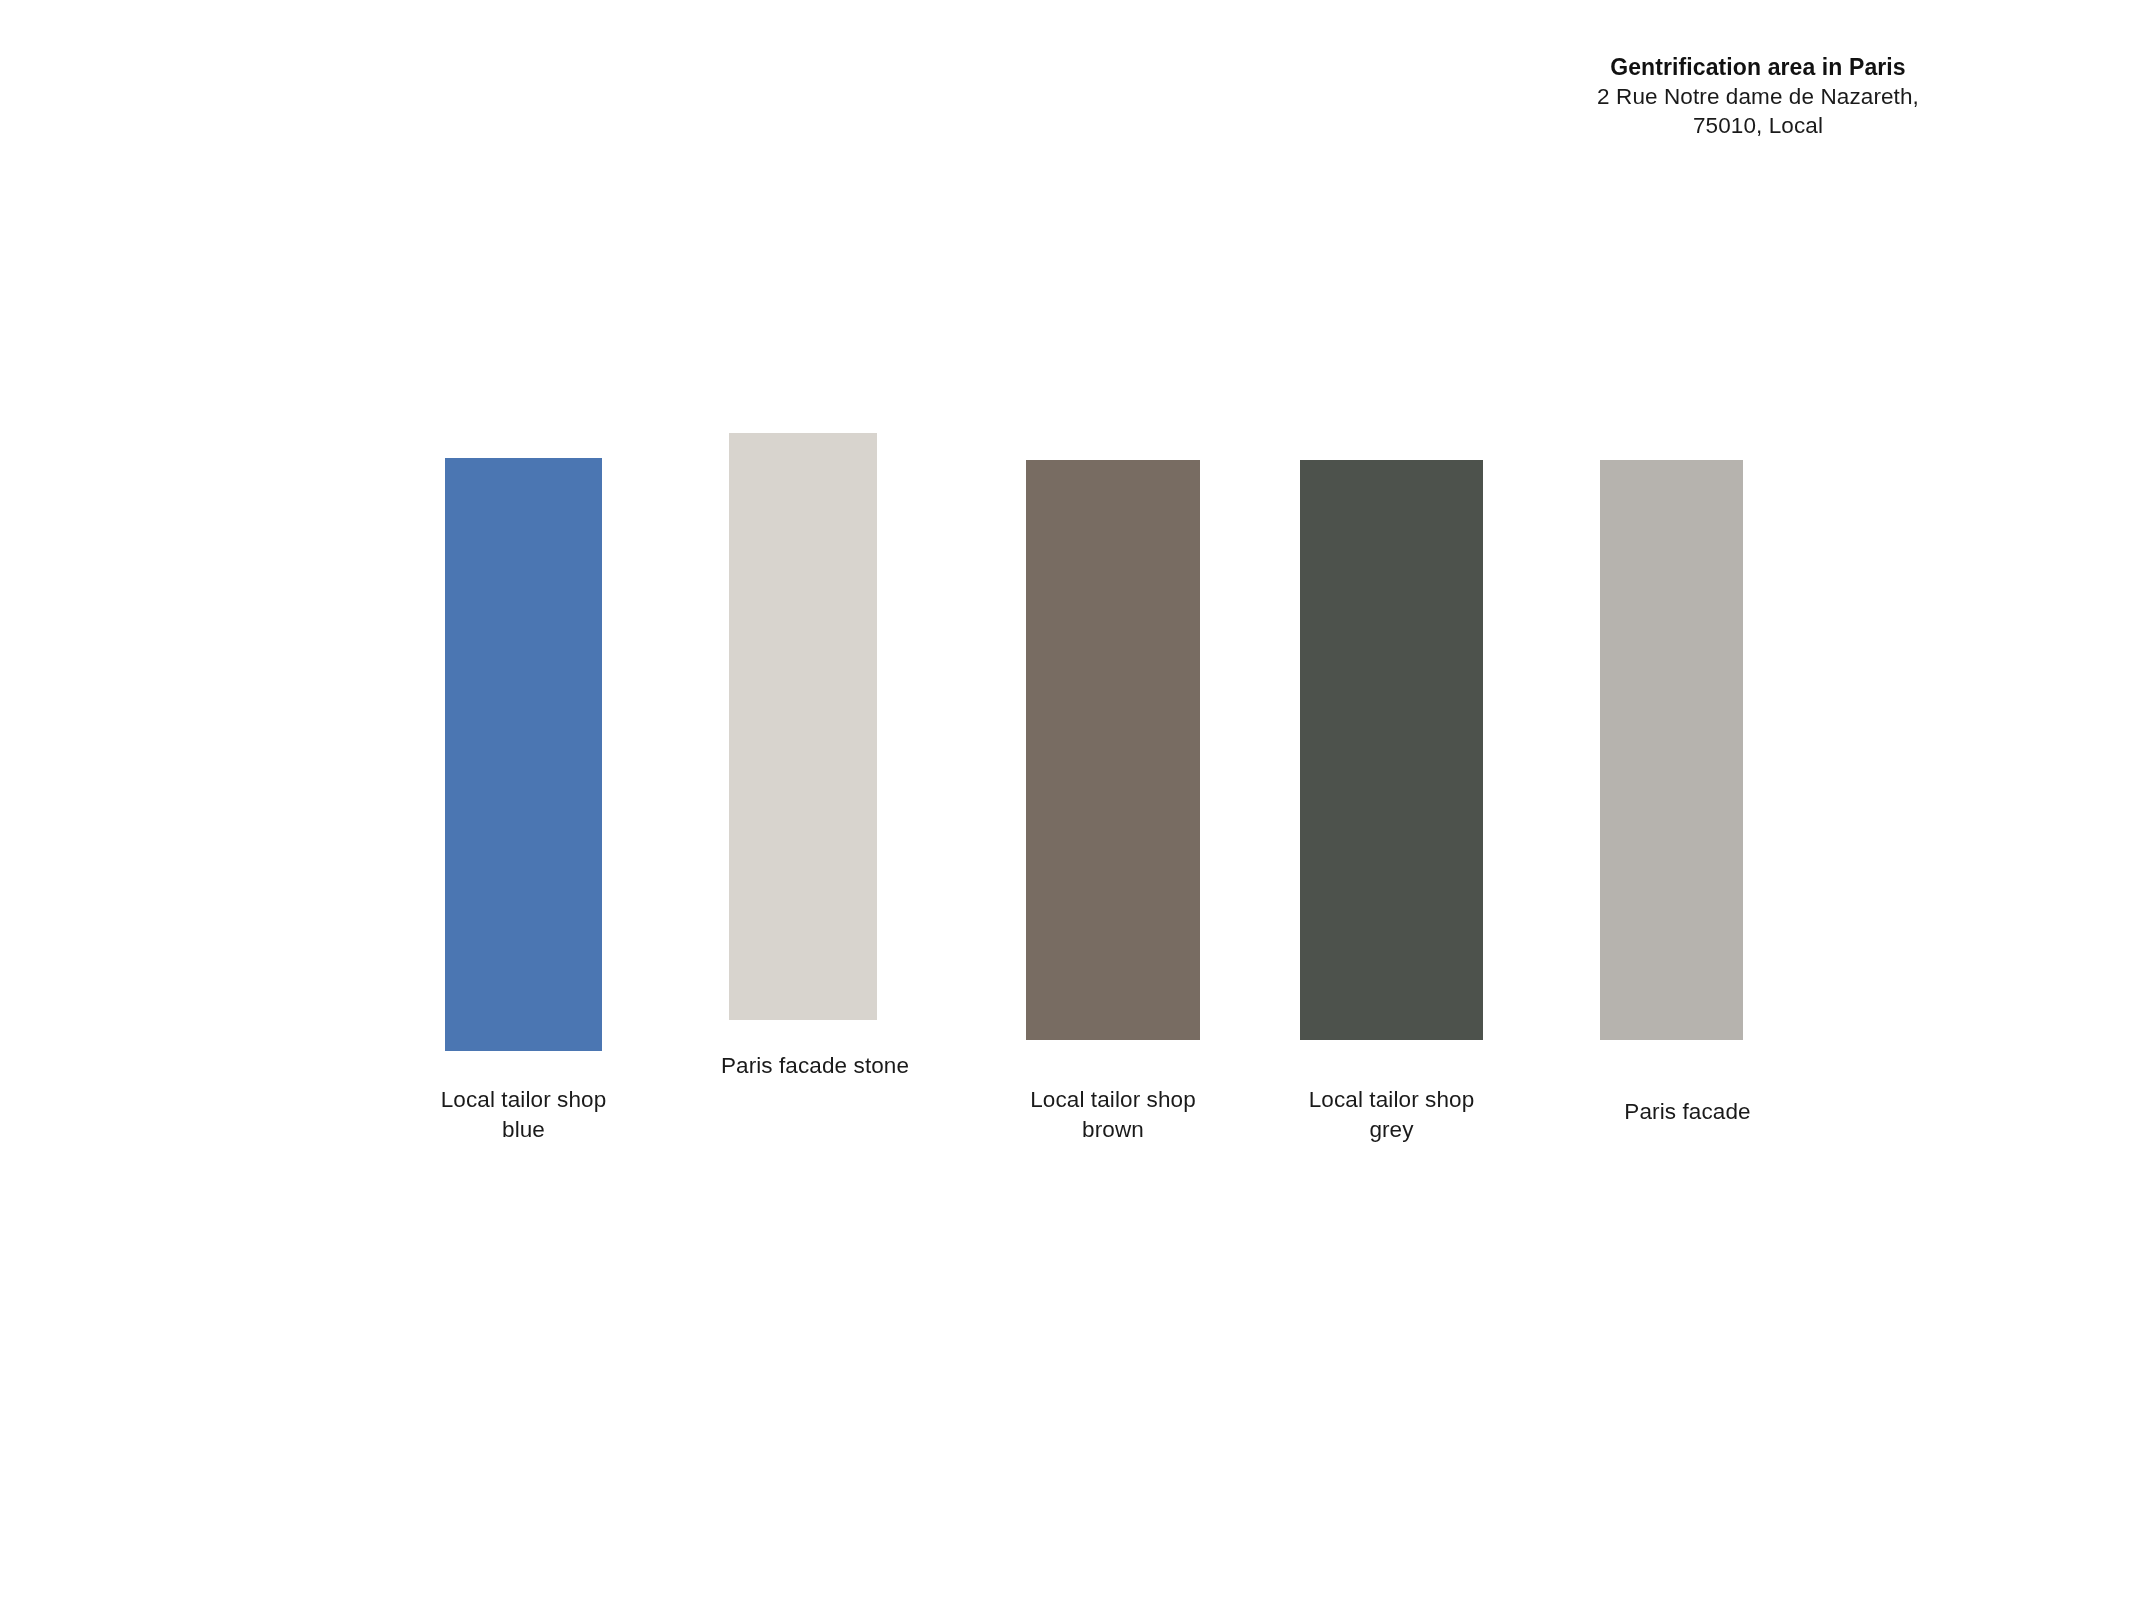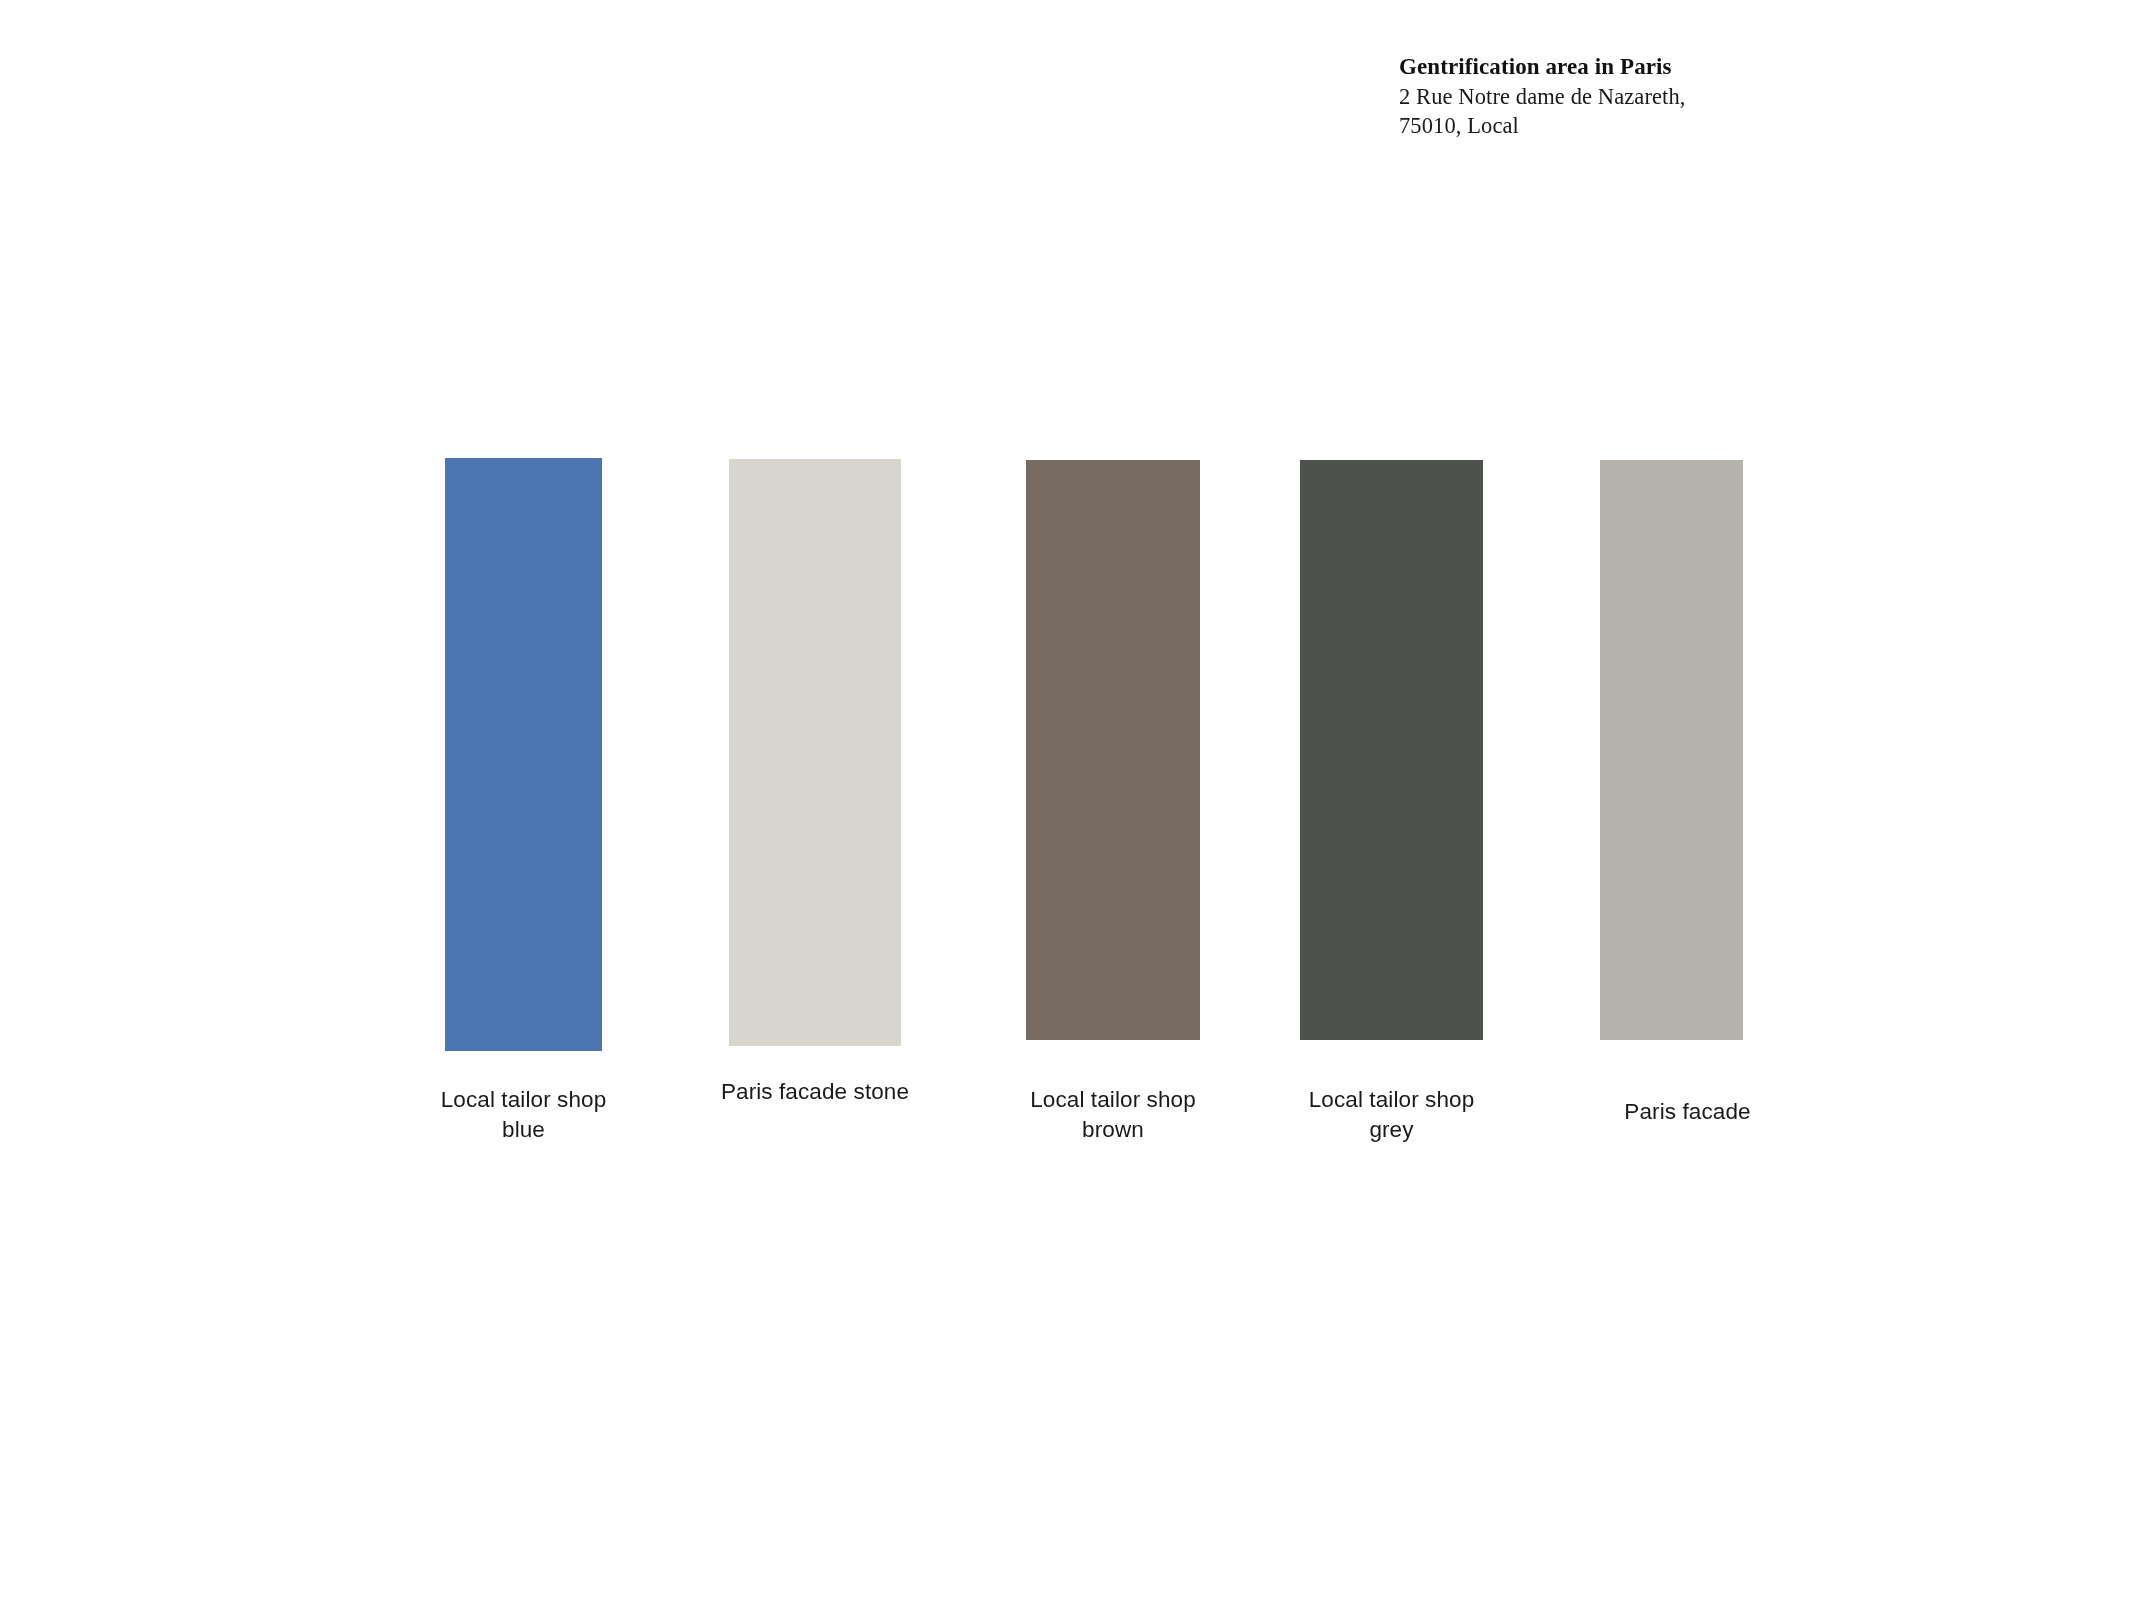--- a/index.html
+++ b/index.html
@@ -14,24 +14,23 @@
     overflow: hidden;
     font-family: "Liberation Sans", sans-serif;
     color: #1a1a1a;
     -webkit-font-smoothing: antialiased;
   }
 
   
   .header {
     position: absolute;
     top: 52px;
-    right: 49px;
+    right: 40px;
     width: 700px;
-    text-align: left;
-    font-family: Liberation Serif, serif;
+    text-align: center;
   }
   .header-title {
     font-size: 23px;
     font-weight: bold;
     line-height: 30px;
     letter-spacing: 0.1px;
     color: #111111;
   }
   .header-line {
     font-size: 22.5px;
@@ -73,21 +72,21 @@
   <div class="header-line">2 Rue Notre dame de Nazareth,</div>
   <div class="header-line">75010, Local</div>
 </div>
 
 <div class="board" id="board">
     <div class="swatch-group" style="left: 445px; top: 458px; width: 157px;">
       <div class="swatch-chip" style="height: 593px; background: rgb(75, 118, 178);"></div>
       <div class="swatch-caption" style="margin-top: 34px; width: 337px; margin-left: -90px;">Local tailor shop
 blue</div>
     </div>
-    <div class="swatch-group" style="left: 729px; top: 459px; width: 172px;">
+    <div class="swatch-group" style="left: 729px; top: 433px; width: 148px;">
       <div class="swatch-chip" style="height: 587px; background: rgb(216, 212, 206);"></div>
       <div class="swatch-caption" style="margin-top: 31px; width: 352px; margin-left: -90px;">Paris facade stone</div>
     </div>
     <div class="swatch-group" style="left: 1026px; top: 460px; width: 174px;">
       <div class="swatch-chip" style="height: 580px; background: rgb(120, 108, 98);"></div>
       <div class="swatch-caption" style="margin-top: 45px; width: 354px; margin-left: -90px;">Local tailor shop
 brown</div>
     </div>
     <div class="swatch-group" style="left: 1300px; top: 460px; width: 183px;">
       <div class="swatch-chip" style="height: 580px; background: rgb(77, 82, 76);"></div>

